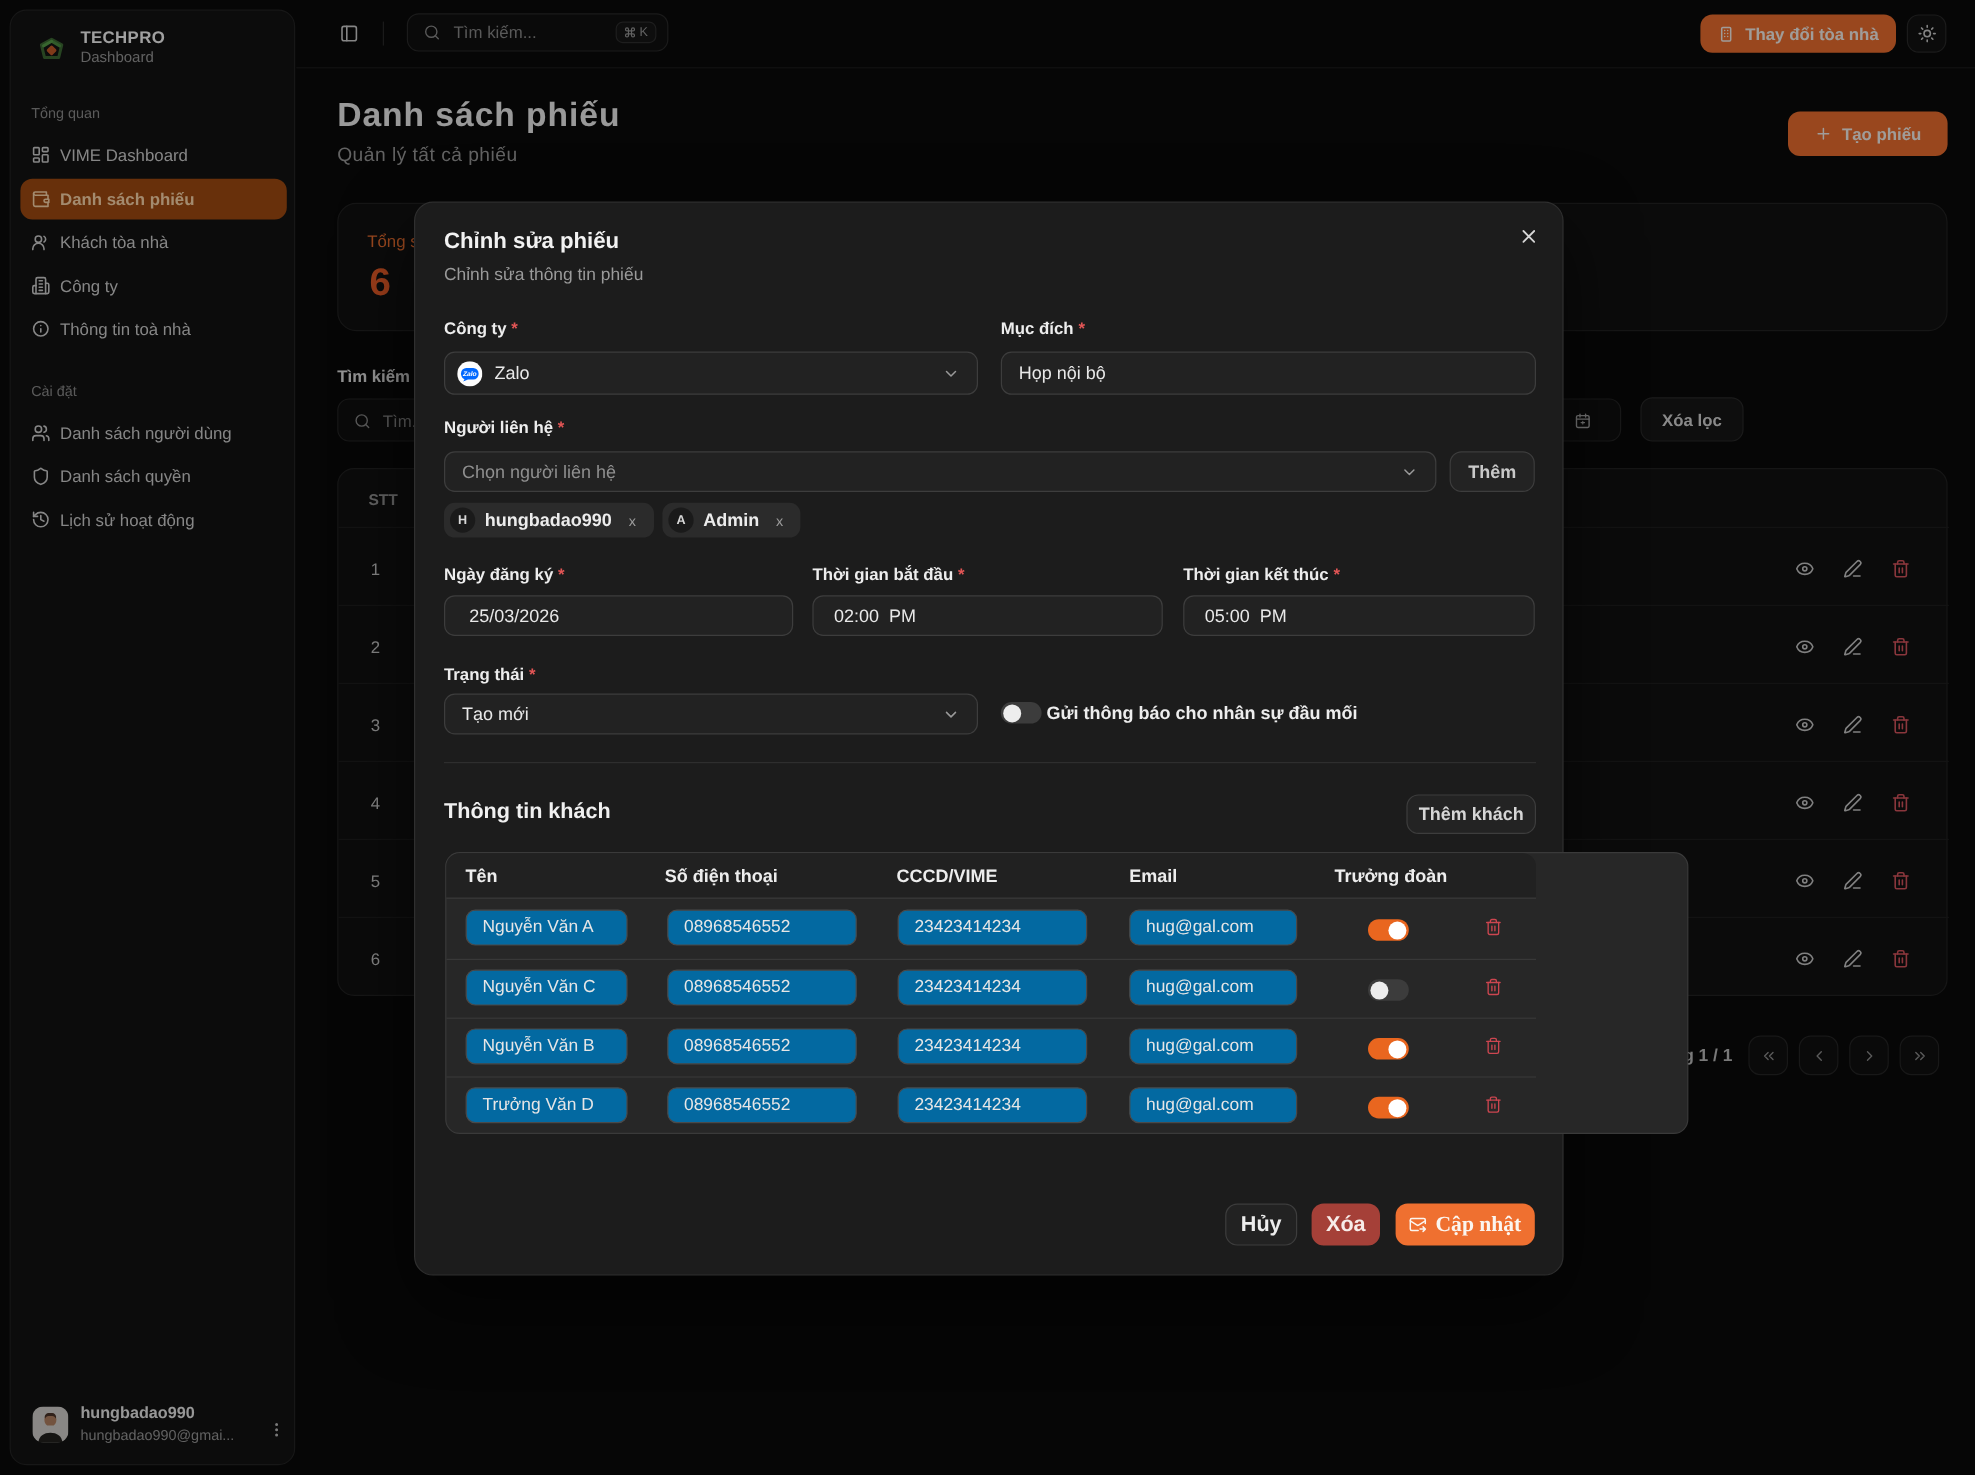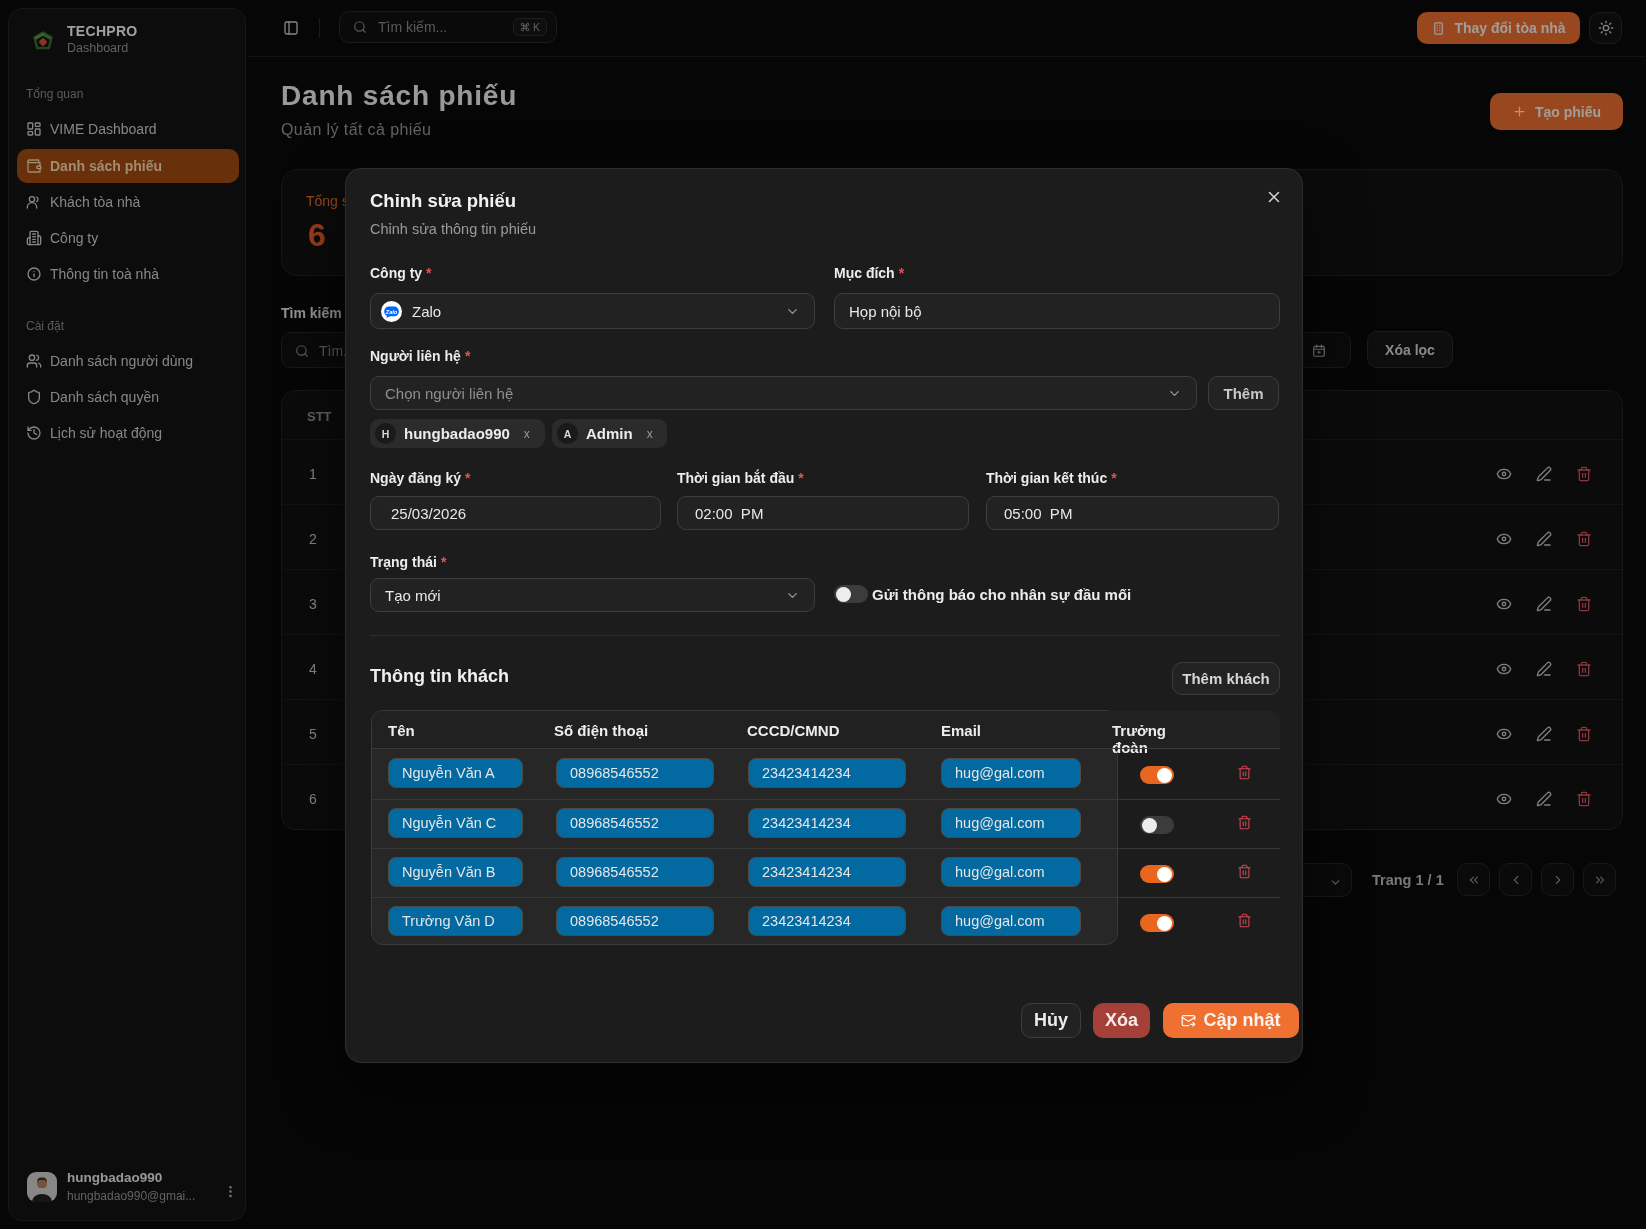--- a/index.html
+++ b/index.html
@@ -61,21 +61,21 @@
   .star { color:#e25555; margin-left:4px; }
   .minput { background:#222222; border:1px solid #3d3d3d; border-radius:9px; display:flex; align-items:center;
             font-size:15px; color:#e8e8e8; }
   .mph { color:#8f8f8f; }
   .chev { margin-left:auto; color:#9a9a9a; }
   .tag { background:#2b2b2b; border-radius:9px; display:flex; align-items:center; height:29px; }
   .tagava { width:21px; height:21px; border-radius:50%; background:#1a1a1a; color:#d8d8d8; font-size:10.5px;
             font-weight:bold; display:flex; align-items:center; justify-content:center; margin:0 8px 0 5px; }
   .tagname { font-size:15px; font-weight:bold; color:#ececec; }
   .tagx { color:#9a9a9a; font-size:12px; margin:0 12px 0 14px; }
-  .gtable { left:25px; width:747px; border:1px solid #3a3a3a; border-radius:12px; background:#272727; }
+  .gtable { left:25px; width:1036px; border:1px solid #3a3a3a; border-radius:12px; background:#272727; }
   .ginput { background:#0369a1; border:1px solid #4a4a4a; border-radius:8px; height:30px; display:flex;
             align-items:center; padding-left:13px; font-size:14.5px; font-weight:500; color:#e6e6e6; }
   .switch { width:34px; height:18px; border-radius:9px; position:absolute; }
   .switch .knob { position:absolute; top:1.5px; width:15px; height:15px; border-radius:50%; background:#fff; }
   .sw-on { background:#e9661f; } .sw-on .knob { right:2px; }
   .sw-off { background:#3c3c3c; } .sw-off .knob { left:2px; background:#ededed; }
   .mbtn { height:35px; border-radius:10px; display:flex; align-items:center; justify-content:center;
           font-size:18px; font-weight:bold; }
 </style>
 </head>
@@ -439,21 +439,21 @@
 
     <div class="m" style="left:24px; top:466px; width:910px; height:1px; background:#2e2e2e;"></div>
 
     <div class="m" style="left:24px; top:497px; font-size:18px; font-weight:bold; color:#f0f0f0;">Thông tin khách</div>
     <div class="m ghostbtn" style="left:826px; top:493px; width:108px; height:33px; font-size:15px; background:#232323; border-color:#3d3d3d;">Thêm khách</div>
 
     <div class="m gtable" style="top:541px; height:235px;">
       <div class="m" style="left:0; top:0; width:908px; height:37px; background:#212121; border-radius:11px 11px 0 0;"></div>
       <div class="m mlabel" style="left:16px; top:11px; font-size:15px;">Tên</div>
       <div class="m mlabel" style="left:182px; top:11px; font-size:15px;">Số điện thoại</div>
-      <div class="m mlabel" style="left:375px; top:11px; font-size:15px;">CCCD/CMND</div>
+      <div class="m mlabel" style="left:375px; top:11px; font-size:15px;">CCCD/VIME</div>
       <div class="m mlabel" style="left:569px; top:11px; font-size:15px;">Email</div>
       <div class="m mlabel" style="left:740px; top:11px; font-size:15px;">Trưởng đoàn</div>
       <div class="m" style="left:0; top:37px; width:908px; height:1px; background:#3a3a3a;"></div>
       <div class="m" style="left:0; top:88px; width:908px; height:1px; background:#383838;"></div>
       <div class="m" style="left:0; top:137px; width:908px; height:1px; background:#383838;"></div>
       <div class="m" style="left:0; top:186px; width:908px; height:1px; background:#383838;"></div>
 
       <div class="m ginput" style="left:16px; top:47px; width:135px;">Nguyễn Văn A</div>
       <div class="m ginput" style="left:184px; top:47px; width:158px;">08968546552</div>
       <div class="m ginput" style="left:376px; top:47px; width:158px;">23423414234</div>
@@ -506,21 +506,21 @@
       <svg class="m ic" style="left:865px; top:202px; color:#cc4650; stroke-width:1.8;" width="15" height="15" viewBox="0 0 24 24">
           <path d="M3 6h18"></path>
           <path d="M19 6v14a2 2 0 0 1-2 2H7a2 2 0 0 1-2-2V6"></path>
           <path d="M8 6V4a2 2 0 0 1 2-2h4a2 2 0 0 1 2 2v2"></path>
           <path d="M10 11v6M14 11v6"></path>
         </svg>
     </div>
 
     <div class="m mbtn" style="left:675px; top:834px; width:60px; background:#222222; border:1px solid #3d3d3d; color:#ececec;">Hủy</div>
     <div class="m mbtn" style="left:747px; top:834px; width:57px; background:#a54038; color:#f7ece9;">Xóa</div>
-    <div class="m mbtn btn-orange" style="left:817px; top:834px; width:136px; gap:7px;">
+    <div class="m mbtn btn-orange" style="left:817px; top:834px; width:116px; gap:7px;font-family:Liberation Serif, serif;">
       <svg class="ic" width="15" height="15" viewBox="0 0 24 24" style="stroke-width:2;">
           <path d="M22 10.5V6a2 2 0 0 0-2-2H4a2 2 0 0 0-2 2v12a2 2 0 0 0 2 2h8.5"></path>
           <path d="m22 7-8.97 5.7a1.94 1.94 0 0 1-2.06 0L2 7"></path>
           <path d="M15 18h7m-3-3 3 3-3 3"></path>
         </svg>
       Cập nhật</div>
   </div>
 </div>
 
 </body></html>

